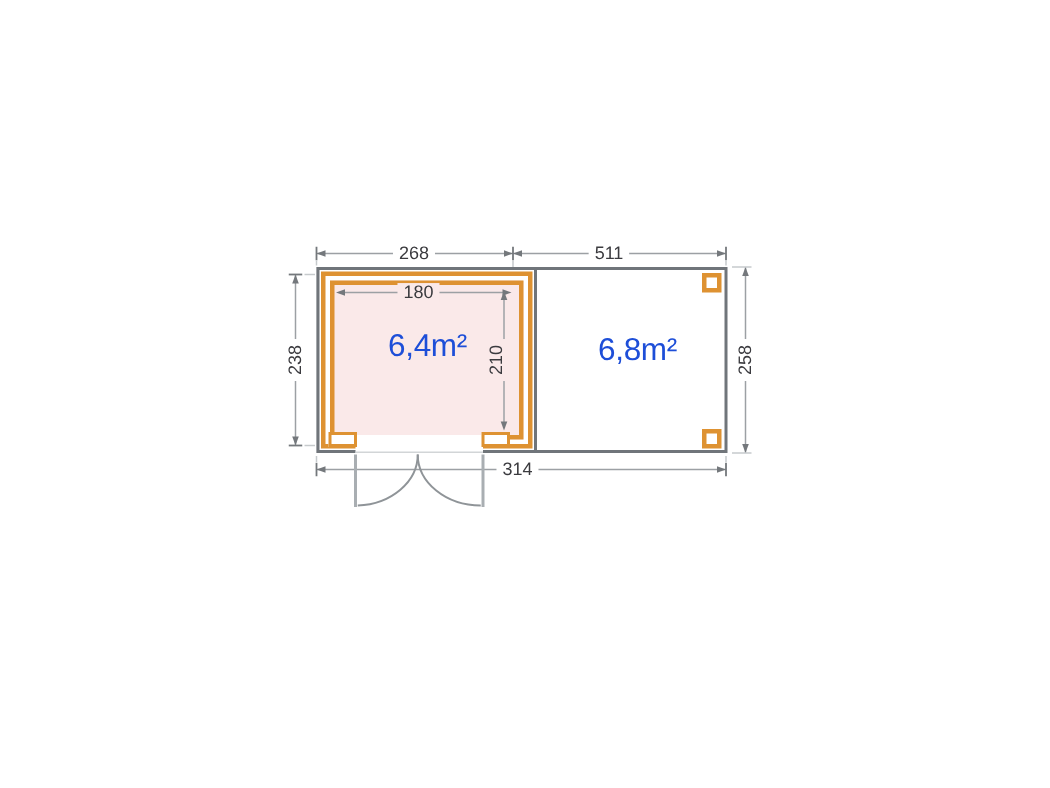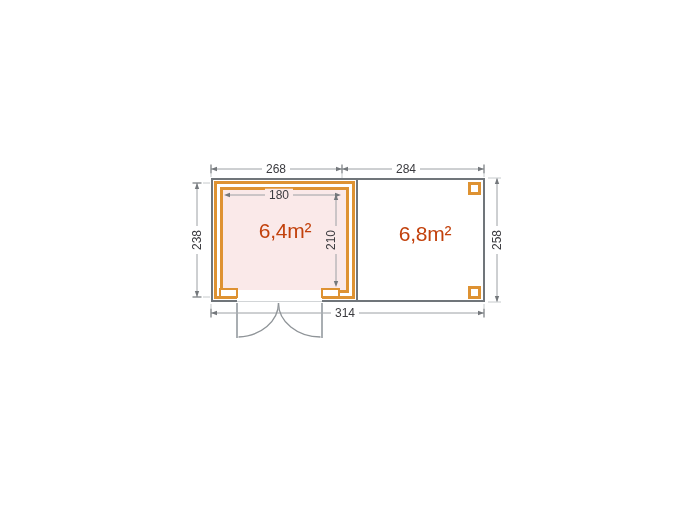--- a/index.html
+++ b/index.html
@@ -41,21 +41,21 @@
   
   .dim-label{
     position:absolute;transform:translate(-50%,-50%);
     font-size:12px;line-height:1.05;color:var(--txt);
     background:#fff;padding:0 4px;white-space:nowrap;
   }
   .rot{transform:translate(-50%,-50%) rotate(-90deg);}
   .on-pink{background:var(--cabin-fill);}
   .area-label{
     position:absolute;transform:translate(-50%,-50%);
-    font-size:21px;color:#c2410c;background:transparent;
+    font-size:21px;color:#1d4ed8;background:transparent;
     letter-spacing:-0.2px;white-space:nowrap;
   }
 </style>
 </head>
 <body>
 
 <div class="canvas">
 
   <div class="abs outline"></div>
   <div class="abs cabin-gray"></div>
@@ -126,21 +126,21 @@
     <g>
       <line class="th" x1="237" y1="301.5" x2="322" y2="301.5"></line>
       <line class="leaf" x1="237" y1="303" x2="237" y2="338"></line>
       <line class="leaf" x1="322" y1="303" x2="322" y2="338"></line>
       <path class="arc" d="M238.5 337 A 42 34 0 0 0 278.5 303"></path>
       <path class="arc" d="M320.5 337 A 42 34 0 0 1 278.5 303"></path>
     </g>
   </svg>
 
   <div class="dim-label" style="left:276px;top:169px">268</div>
-  <div class="dim-label" style="left:406px;top:169px">284</div>
+  <div class="dim-label" style="left:406px;top:169px">511</div>
   <div class="dim-label on-pink" style="left:279px;top:195px">180</div>
   <div class="dim-label rot" style="left:197px;top:240px">238</div>
   <div class="dim-label rot on-pink" style="left:331px;top:240px">210</div>
   <div class="dim-label rot" style="left:497px;top:240px">258</div>
   <div class="dim-label" style="left:345px;top:313px">314</div>
 
   <div class="area-label" style="left:285px;top:231px">6,4m²</div>
   <div class="area-label" style="left:425px;top:234px">6,8m²</div>
 
 </div>

